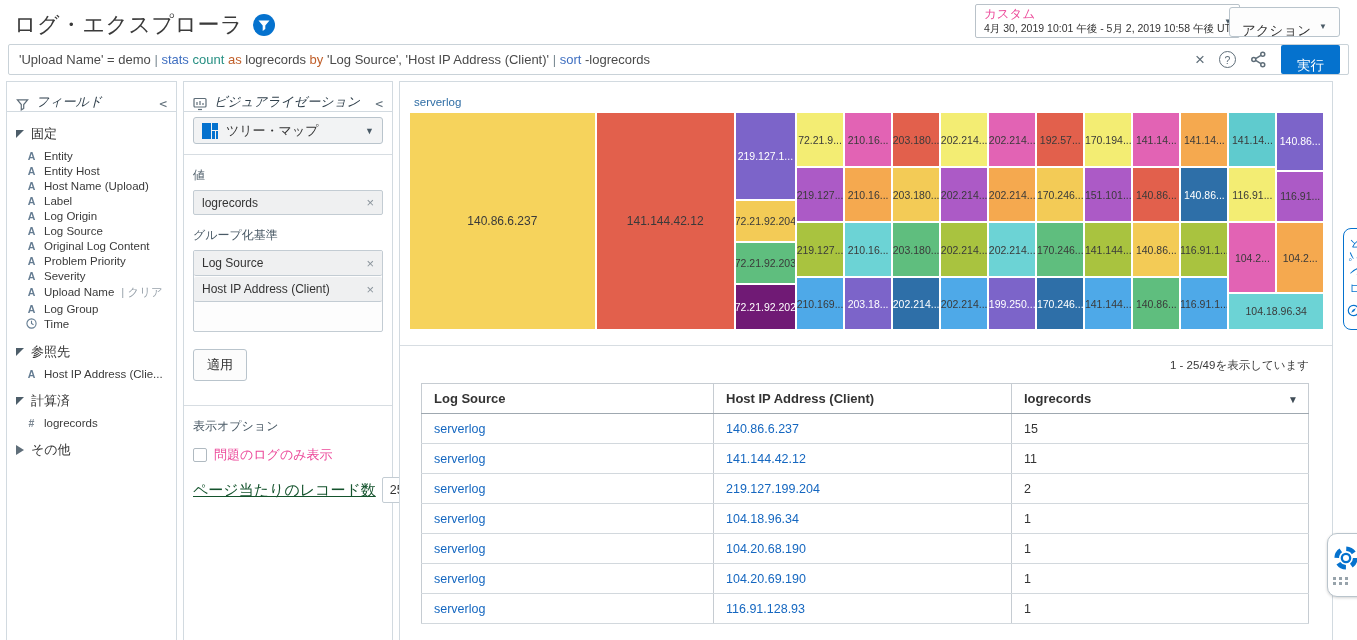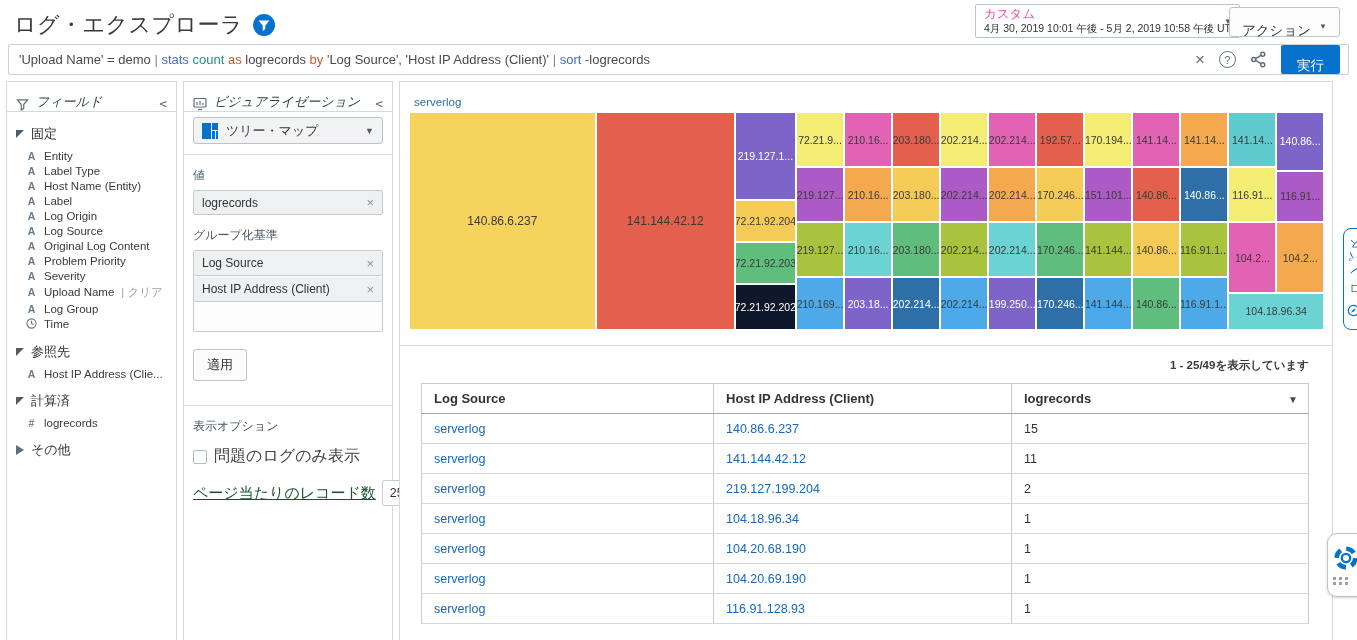--- a/index.html
+++ b/index.html
@@ -68,39 +68,39 @@
     align-items:center; padding:0 8px; margin-top:6px; }
   .chip .clbl { font-size:12px; color:#333; }
   .chip .cx { margin-left:auto; color:#8a949c; font-size:13px; cursor:pointer; }
   .chip-box { border:1px solid #c3ccd3; border-radius:2px; margin-top:6px; padding-bottom:28px; background:#fdfdfd; }
   .chip-box .chip { margin:0 0 1px 0; border-left:none; border-right:none; border-top:none; }
   .chip-box .chip:first-child { border-top:none; }
   .apply-btn { margin:17px 0 14px 0; padding:6px 13px; font-size:13px; color:#333; background:#fcfcfc;
     border:1px solid #b9c4cc; border-radius:3px; cursor:pointer; font-family:inherit; }
   .chk-row { display:flex; align-items:center; gap:7px; margin-top:11px; cursor:pointer; }
   .chk { width:14px; height:14px; border:1px solid #b0bac1; border-radius:2px; background:#fff; }
-  .chk-lbl { font-size:16px; color:#404040; }
+  .chk-lbl { font-size:13px; color:#ec4899; }
   .psize-row { display:flex; align-items:center; gap:6px; margin-top:13px; }
   .psize-lbl { font-size:15px; color:#14532d; white-space:nowrap;text-decoration:underline; }
   .psize-sel { width:62px; height:26px; border:1px solid #c3ccd3; border-radius:2px; display:flex; align-items:center; cursor:pointer; background:#fff; }
   .psize-sel .val { flex:1; font-size:12.5px; color:#333; padding-left:7px; }
   .psize-sel .cbox { width:20px; height:100%; border-left:1px solid #c3ccd3; display:flex; align-items:center; justify-content:center; font-size:8px; color:#5f6e79; }
 
   
   #main-panel { left:399px; width:934px; }
   .chart-section { height:264px; border-bottom:1px solid #d7dde2; padding:12px 8px 0 9px; }
   .group-lbl { font-size:11.5px; color:#2e6da5; padding-left:5px; line-height:16px; cursor:pointer; }
   .tiles { position:relative; height:218px; margin-top:2px; }
   .tile { position:absolute; border:1px solid #fff; display:flex; align-items:center; justify-content:center;
     font-size:10.5px; color:#3a3a3a; overflow:hidden; white-space:nowrap; cursor:pointer; }
   .tile.big { font-size:12px; }
   .tile.wtxt { color:#fff; }
 
   .table-section { padding:12px 23px 0 21px; }
-  .pag { text-align:right; font-size:11.5px; color:#3a3a3a; margin-bottom:10px;font-weight:bold; }
+  .pag { text-align:right; font-size:11.5px; color:#3a3a3a; margin-bottom:10px; }
   table.results { width:100%; border-collapse:collapse; table-layout:fixed; }
   table.results th { height:30px; text-align:left; font-size:13px; color:#333; font-weight:bold;
     border:1px solid #c6ccd2; border-bottom:1px solid #9fa8b0; padding:0 12px; position:relative; background:#fff; }
   table.results td { height:30px; font-size:12.5px; color:#333; padding:0 12px;
     border-left:1px solid #c6ccd2; border-right:1px solid #c6ccd2; border-bottom:1px solid #d2d8dd; }
   table.results a { color:#1567c0; text-decoration:none; cursor:pointer; }
   .sort-caret { position:absolute; right:10px; top:10px; font-size:10px; color:#3f4c56; cursor:pointer; }
 
   
   .compass-tab { position:absolute; right:-16px; top:228px; width:30px; height:102px; background:#fff;
@@ -171,25 +171,25 @@
         <div class="fsec">
           <span class="tri-open"></span>
           <span class="lbl">固定</span>
         </div>
         <div class="fitem">
           <span class="fico">A</span>
           <span class="flbl">Entity</span>
         </div>
         <div class="fitem">
           <span class="fico">A</span>
-          <span class="flbl">Label Type</span>
-        </div>
-        <div class="fitem">
-          <span class="fico">A</span>
-          <span class="flbl">Host Name (Entity)</span>
+          <span class="flbl">Entity Host</span>
+        </div>
+        <div class="fitem">
+          <span class="fico">A</span>
+          <span class="flbl">Host Name (Upload)</span>
         </div>
         <div class="fitem">
           <span class="fico">A</span>
           <span class="flbl">Label</span>
         </div>
         <div class="fitem">
           <span class="fico">A</span>
           <span class="flbl">Log Origin</span>
         </div>
         <div class="fitem">
@@ -316,21 +316,21 @@
 
   <div class="panel" id="main-panel">
     <div class="chart-section">
       <div class="group-lbl">serverlog</div>
       <div class="tiles" id="tiles">
           <div class="tile big" style="left: 0%; top: 0%; width: 20.4%; height: 100%; background: rgb(246, 211, 92);">140.86.6.237</div>
           <div class="tile big" style="left: 20.4%; top: 0%; width: 15.2%; height: 100%; background: rgb(226, 96, 76);">141.144.42.12</div>
           <div class="tile wtxt" style="left: 35.6%; top: 0%; width: 6.7%; height: 40.3%; background: rgb(124, 100, 201);">219.127.1...</div>
           <div class="tile" style="left: 35.6%; top: 40.3%; width: 6.7%; height: 19.4%; background: rgb(243, 203, 86);">72.21.92.204</div>
           <div class="tile" style="left: 35.6%; top: 59.7%; width: 6.7%; height: 19.4%; background: rgb(95, 190, 126);">72.21.92.203</div>
-          <div class="tile wtxt" style="left: 35.6%; top: 79.1%; width: 6.7%; height: 20.9%; background: #0f172a;">72.21.92.202</div>
+          <div class="tile wtxt" style="left: 35.6%; top: 79.1%; width: 6.7%; height: 20.9%; background: #701a75;">72.21.92.202</div>
           <div class="tile" style="left: 42.3%; top: 0%; width: 5.25%; height: 25.3%; background: rgb(243, 237, 115); text-align: right;">72.21.9...</div>
           <div class="tile" style="left: 42.3%; top: 25.3%; width: 5.25%; height: 25.2%; background: rgb(172, 90, 198);">219.127...</div>
           <div class="tile" style="left: 42.3%; top: 50.5%; width: 5.25%; height: 25.2%; background: rgb(169, 195, 63);">219.127...</div>
           <div class="tile" style="left: 42.3%; top: 75.7%; width: 5.25%; height: 24.3%; background: rgb(78, 169, 232);">210.169...</div>
           <div class="tile" style="left: 47.55%; top: 0%; width: 5.25%; height: 25.3%; background: rgb(226, 99, 180);">210.16...</div>
           <div class="tile" style="left: 47.55%; top: 25.3%; width: 5.25%; height: 25.2%; background: rgb(245, 169, 79);">210.16...</div>
           <div class="tile" style="left: 47.55%; top: 50.5%; width: 5.25%; height: 25.2%; background: rgb(108, 211, 213);">210.16...</div>
           <div class="tile wtxt" style="left: 47.55%; top: 75.7%; width: 5.25%; height: 24.3%; background: rgb(124, 100, 201);">203.18...</div>
           <div class="tile" style="left: 52.8%; top: 0%; width: 5.25%; height: 25.3%; background: rgb(226, 96, 76);">203.180...</div>
           <div class="tile" style="left: 52.8%; top: 25.3%; width: 5.25%; height: 25.2%; background: rgb(243, 203, 86);">203.180...</div>

